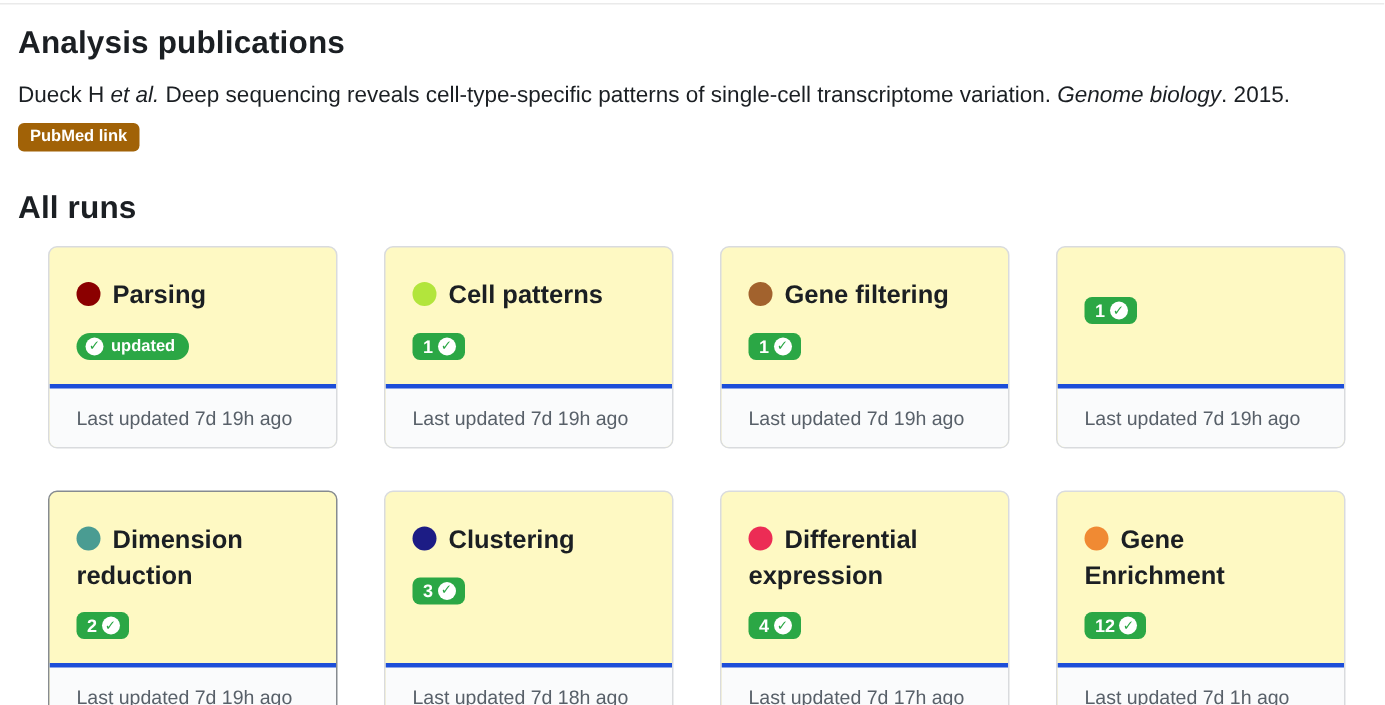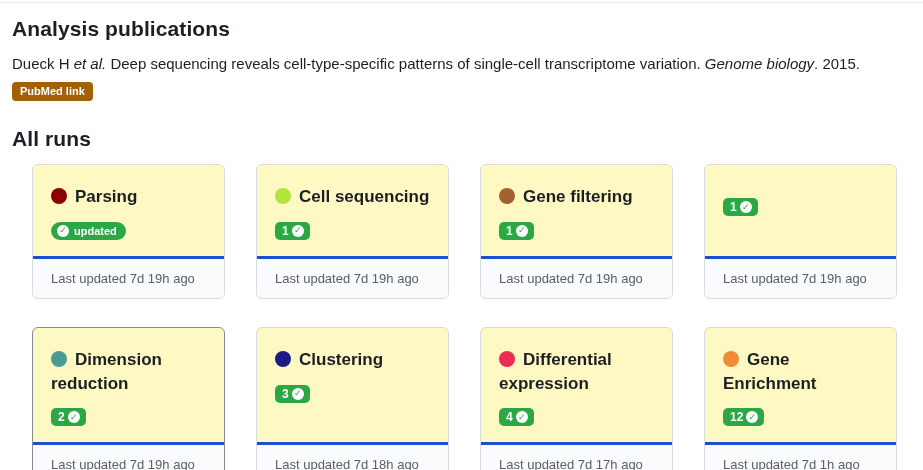--- a/index.html
+++ b/index.html
@@ -138,21 +138,21 @@
         <span class="badge badge-success">
             <span class="check-circle">✓</span>
             <span>updated</span>
           </span>
       </div>
       <div class="card-footer">Last updated 7d 19h ago</div>
     </div>
 
     <div class="card">
       <div class="card-body">
-        <div class="card-title"><span class="dot" style="background: rgb(178, 229, 60);"></span><span>Cell sequencing</span></div>
+        <div class="card-title"><span class="dot" style="background: rgb(178, 229, 60);"></span><span>Cell patterns</span></div>
         <span class="badge badge-count">
             <span>1</span>
             <span class="check-circle">✓</span>
           </span>
       </div>
       <div class="card-footer">Last updated 7d 19h ago</div>
     </div>
 
     <div class="card">
       <div class="card-body">

